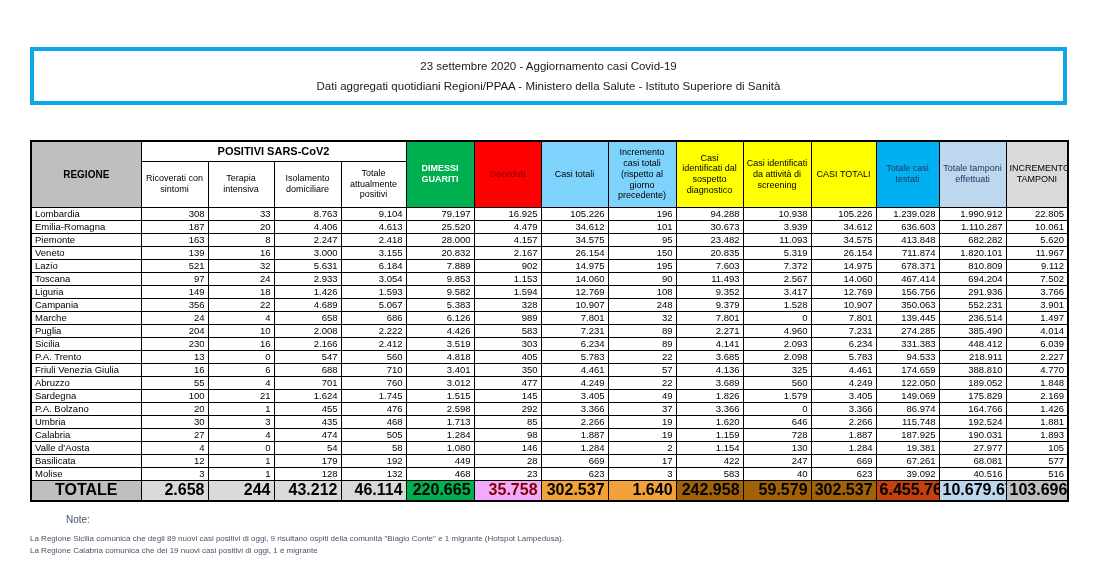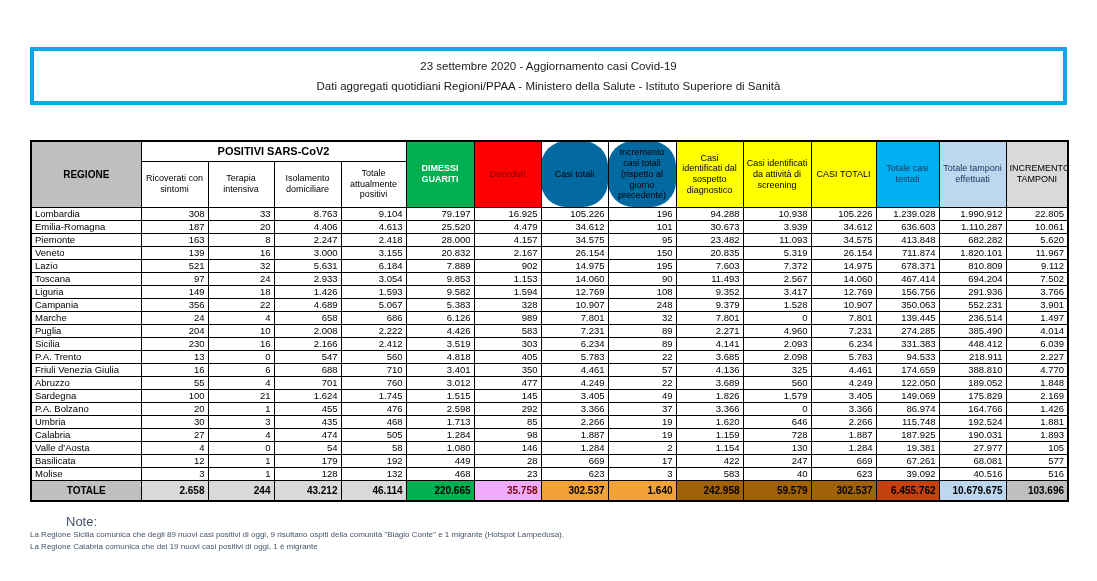--- a/index.html
+++ b/index.html
@@ -25,45 +25,45 @@
     border:1px solid #000; overflow:hidden; padding:0 3px;
     font-family:"Liberation Sans", sans-serif;
   }
   
   .h-group { background:#fff; font-size:11px; font-weight:bold; text-align:center; height:20px; }
   .h-regione { background:#BFBFBF; font-size:10px; font-weight:bold; text-align:center; }
   .h-sub { background:#fff; font-size:9px; font-weight:normal; text-align:center; height:46px; line-height:1.2; }
   .h-col { font-size:9px; text-align:center; line-height:1.2; font-weight:normal; }
   .bg-green  { background:#00B050; } .h-col.bg-green { color:#fff; font-weight:bold; }
   .bg-red    { background:#FF0000;margin-left:9px; } .h-col.bg-red { color:#7F0000; }
-  .bg-orange { background:#0369a1;border-radius:25px; }
+  .bg-orange { background:#7dd3fc; }
   .bg-yellow { background:#FFFF00; }
   .bg-cyan   { background:#00B0F0; } .h-col.bg-cyan { color:#1F3864; }
   .bg-lblue  { background:#BDD7EE; } .h-col.bg-lblue { color:#1F3864; }
   .bg-lgray  { background:#D9D9D9; }
 
   
   .covid tbody td { font-size:9.5px; height:13px; }
   .c-region { text-align:left; }
   .c-num { text-align:right; }
 
   
-  .covid .total-row td { font-weight:bold; font-size:10px; height:21px; }
+  .covid .total-row td { font-weight:bold; font-size:16px; height:21px; }
   .t-label { background:#BFBFBF; text-align:center; }
   .t-gray  { background:#D9D9D9; text-align:right; }
   .t-green { background:#00B050; text-align:right; }
   .t-red   { background:#f0abfc; color:#7F0000; text-align:right; }
   .t-orange{ background:#F2A239; text-align:right; }
   .t-yellow{ background:#a16207; text-align:right; }
   .t-cyan  { background:#c2410c; text-align:right; }
   .t-lblue { background:#BDD7EE; text-align:right; }
   .t-dgray { background:#BFBFBF; text-align:right; }
 
   .notes { position:absolute; left:30px; top:514px; width:1037px; color:#44546A; }
-  .notes-label { font-size:13px; margin-bottom:0;padding-left:36px; }
+  .notes-label { font-size:10px; margin-bottom:8px;padding-left:36px; }
   .note-line { font-size:8px; line-height:1.45; }
 </style>
 </head>
 <body>
 
 <div class="title-box">
   <div class="title-line">23 settembre 2020 - Aggiornamento casi Covid-19</div>
   <div class="title-line">Dati aggregati quotidiani Regioni/PPAA - Ministero della Salute - Istituto Superiore di Sanità</div>
 </div>
 

